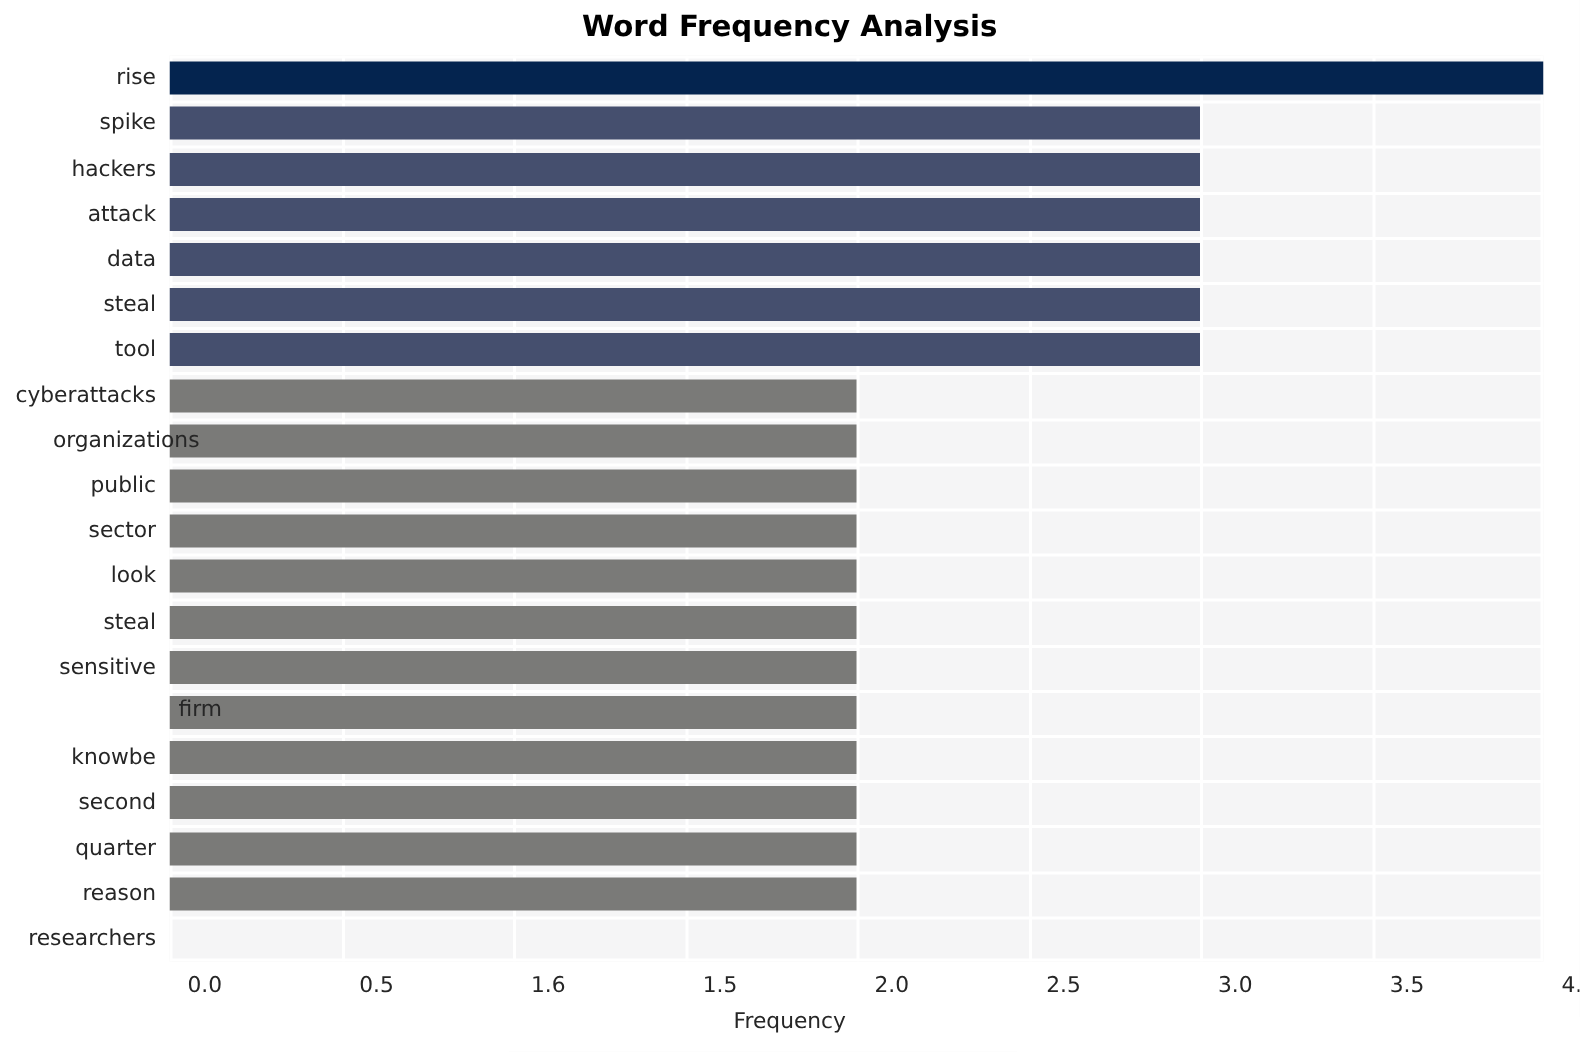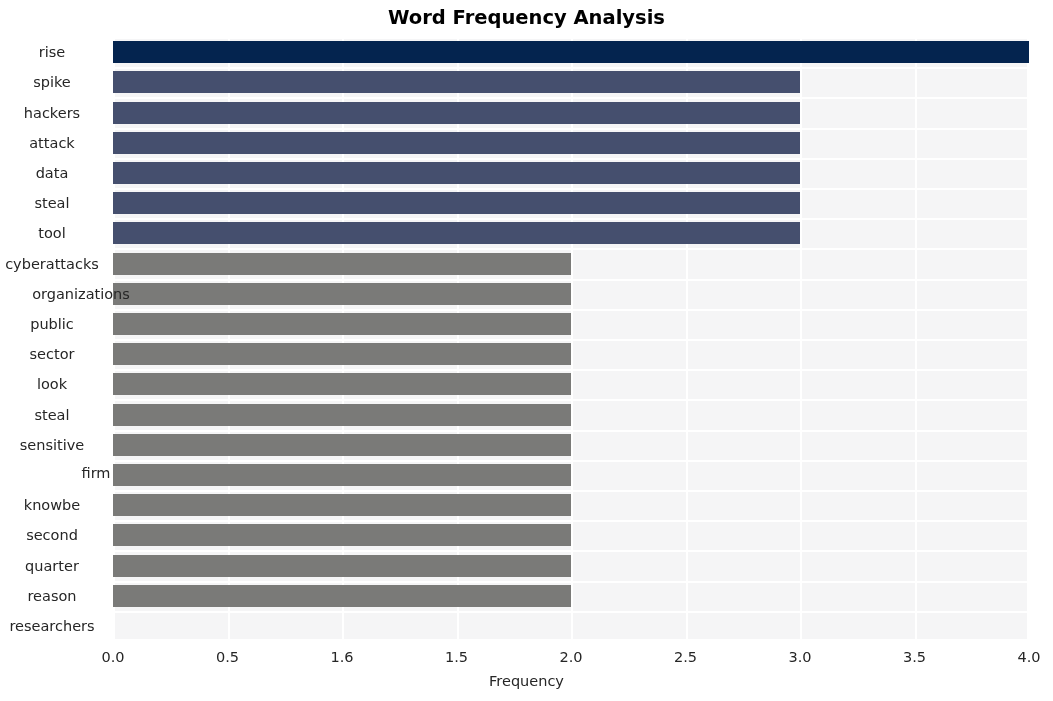--- a/index.html
+++ b/index.html
@@ -56,33 +56,33 @@
   }
   .bar {
     position: absolute;
     left: 0;
     height: 22px;
   }
   .ytick {
     position: absolute;
     left: 0;
     width: 104px;
-    text-align: center;
+    text-align: right;
     font-size: 14.5px;
     color: #262626;
     white-space: nowrap;
     height: 16px;
     line-height: 16px;
   }
   .xtick {
     position: absolute;
     top: 648px;
     width: 70px;
     margin-left: -35px;
-    text-align: center;
+    text-align: right;
     font-size: 14.5px;
     color: #262626;
     line-height: 18px;
   }
   #xaxis-label {
     position: absolute;
     left: 0;
     top: 673px;
     width: 1053px;
     text-align: center;

